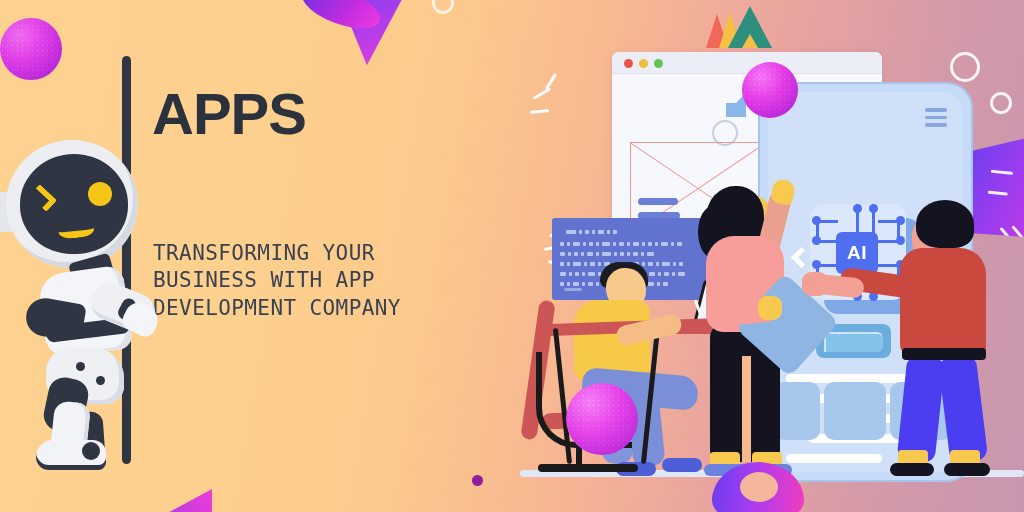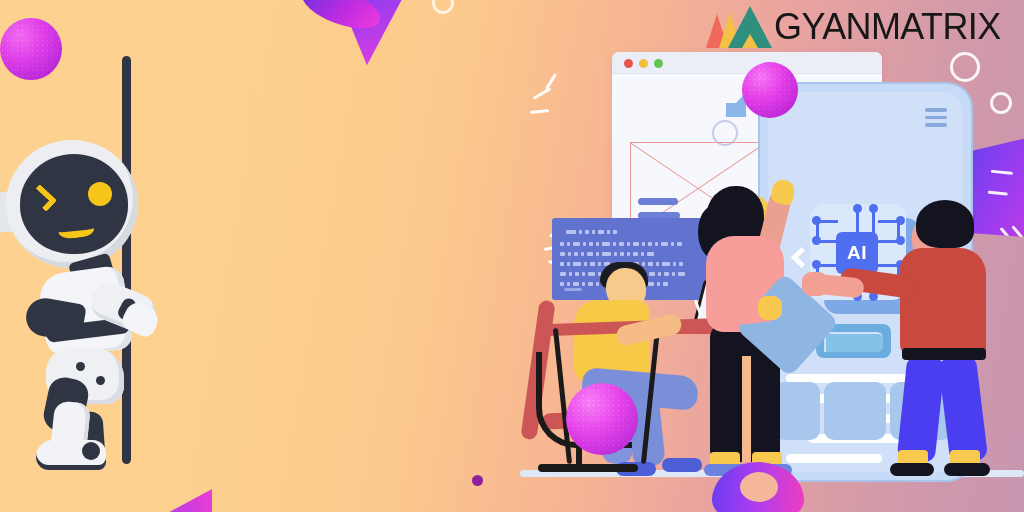--- a/index.html
+++ b/index.html
@@ -547,28 +547,29 @@
   <div class="dot-sm d1"></div>
   <div class="dot-sm d2"></div>
 
   <div class="logo">
     <div class="logo-mark">
       <div class="lm-s lm-s1"></div>
       <div class="lm-s lm-s2"></div>
       <div class="lm-s lm-s3"></div>
       <div class="lm-notch"></div>
     </div>
-    <div class="logo-text">GYANMATRIX</div>
   </div>
 
   <div class="divider"></div>
 
   <div class="headline">
+    <span>APPS</span>
   </div>
 
+  <div class="subhead">TRANSFORMING YOUR BUSINESS WITH APP DEVELOPMENT COMPANY</div>
 
   <div class="robot">
     <div class="rb-ear"></div>
     <div class="rb-helmet"></div>
     <div class="rb-helmet-in"></div>
     <div class="rb-wink"></div>
     <div class="rb-eye"></div>
     <div class="rb-smile"></div>
     <div class="rb-neck"></div>
     <div class="rb-torso"></div>

